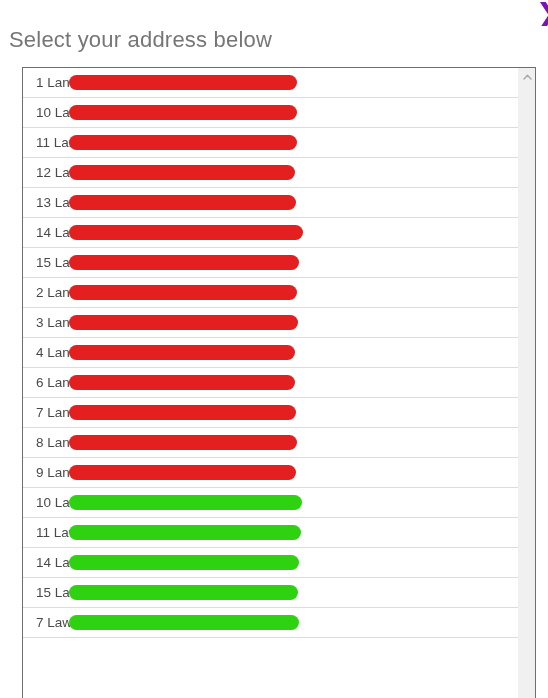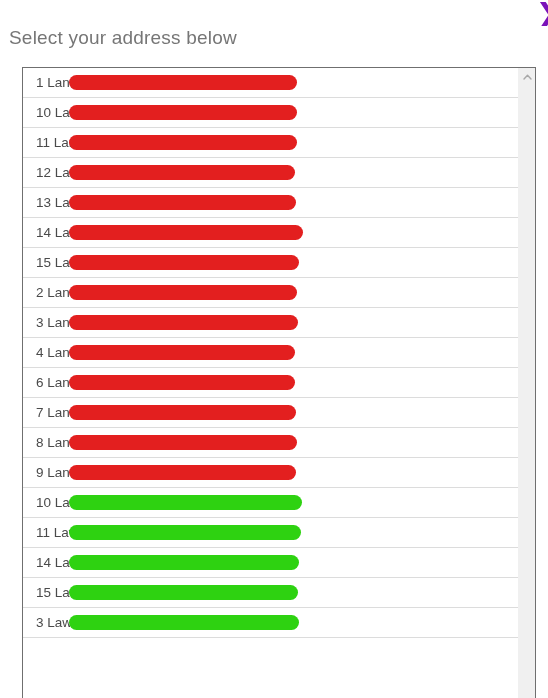--- a/index.html
+++ b/index.html
@@ -29,21 +29,21 @@
     color: #7a12b8;
     font-family: "DejaVu Sans", sans-serif;
     user-select: none;
   }
 
   
   .page-heading {
     position: absolute;
     left: 9px;
     top: 27px;
-    font-size: 19px;
+    font-size: 22px;
     font-weight: 400;
     color: #767676;
     letter-spacing: 0.2px;
     white-space: nowrap;
   }
 
   
   .listbox {
     position: absolute;
     left: 22px;
@@ -201,21 +201,21 @@
       </div>
       <div class="list-row">
         <span class="row-label">14 Law</span>
         <span class="redaction green" style="width: 230px;"></span>
       </div>
       <div class="list-row">
         <span class="row-label">15 Law</span>
         <span class="redaction green" style="width: 229px;"></span>
       </div>
       <div class="list-row">
-        <span class="row-label">3 Law</span>
+        <span class="row-label">7 Law</span>
         <span class="redaction green" style="width: 230px;"></span>
       </div>
     </div>
 
   <div class="scrollbar">
     <div class="scroll-arrow">
       <svg width="9" height="6" viewBox="0 0 9 6" aria-hidden="true">
         <path d="M1 5 L4.5 1.2 L8 5" fill="none" stroke="#a8a8a8" stroke-width="1.4" stroke-linecap="round" stroke-linejoin="round"></path>
       </svg>
     </div>

